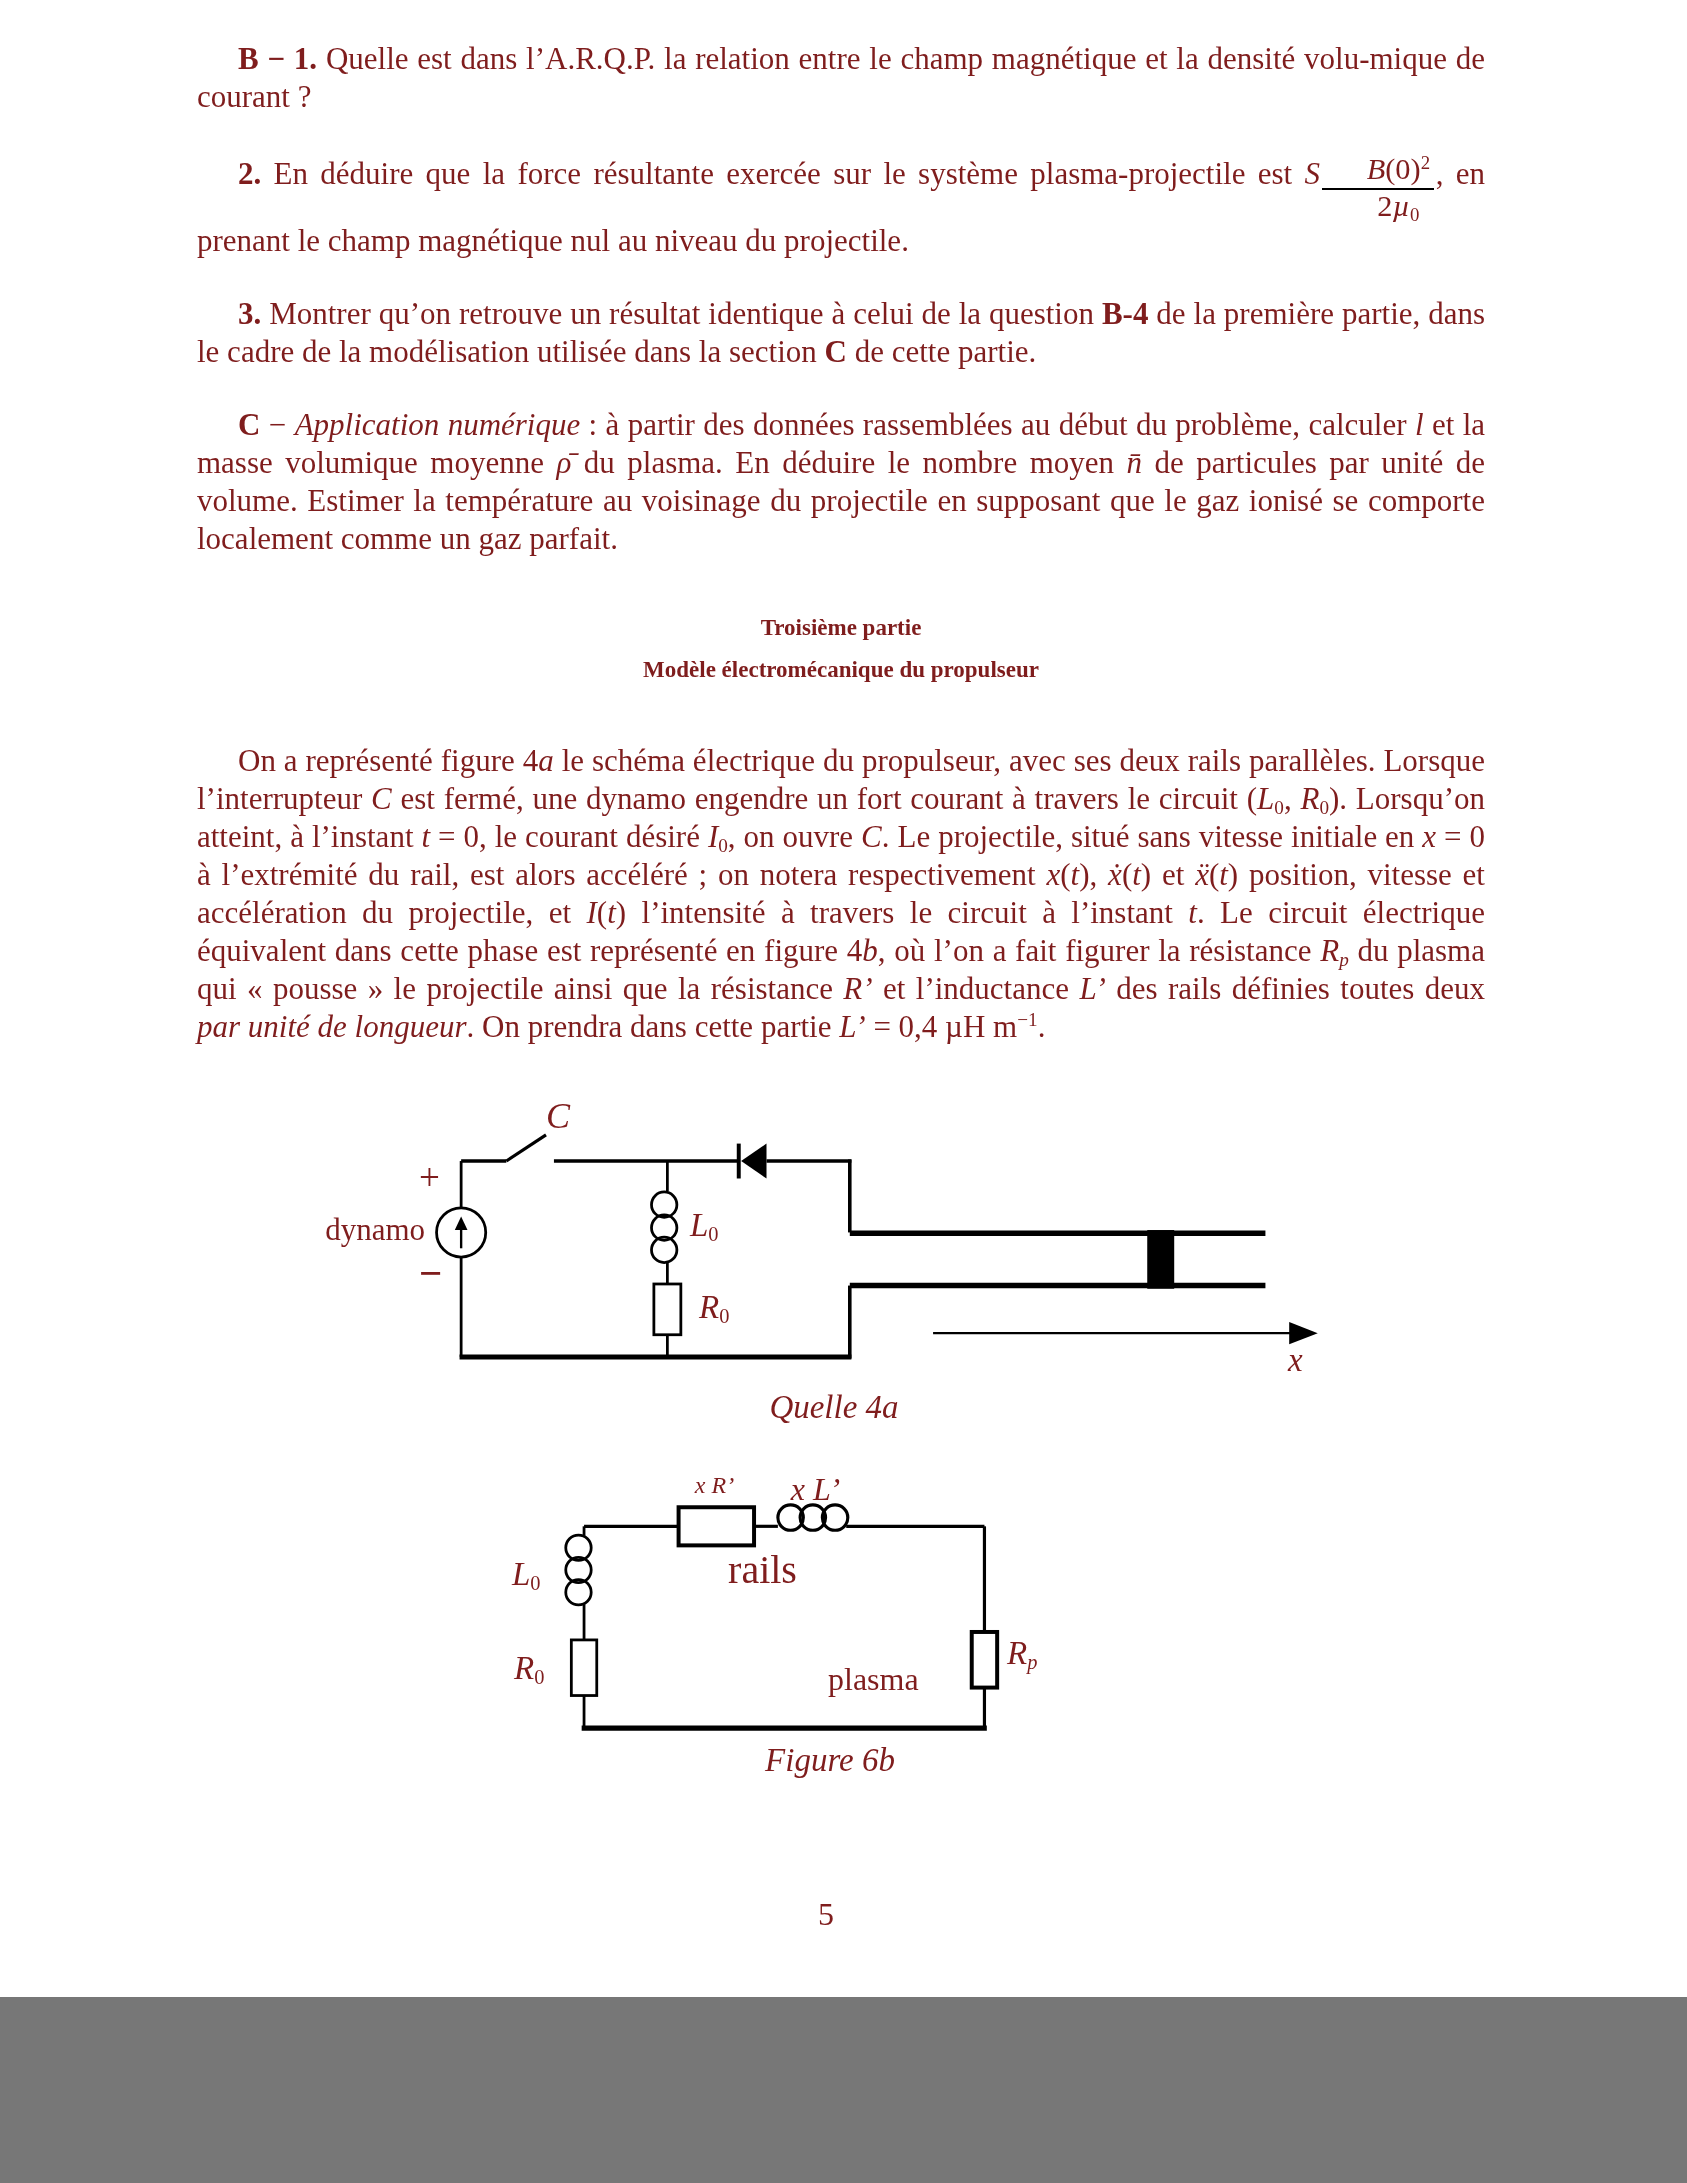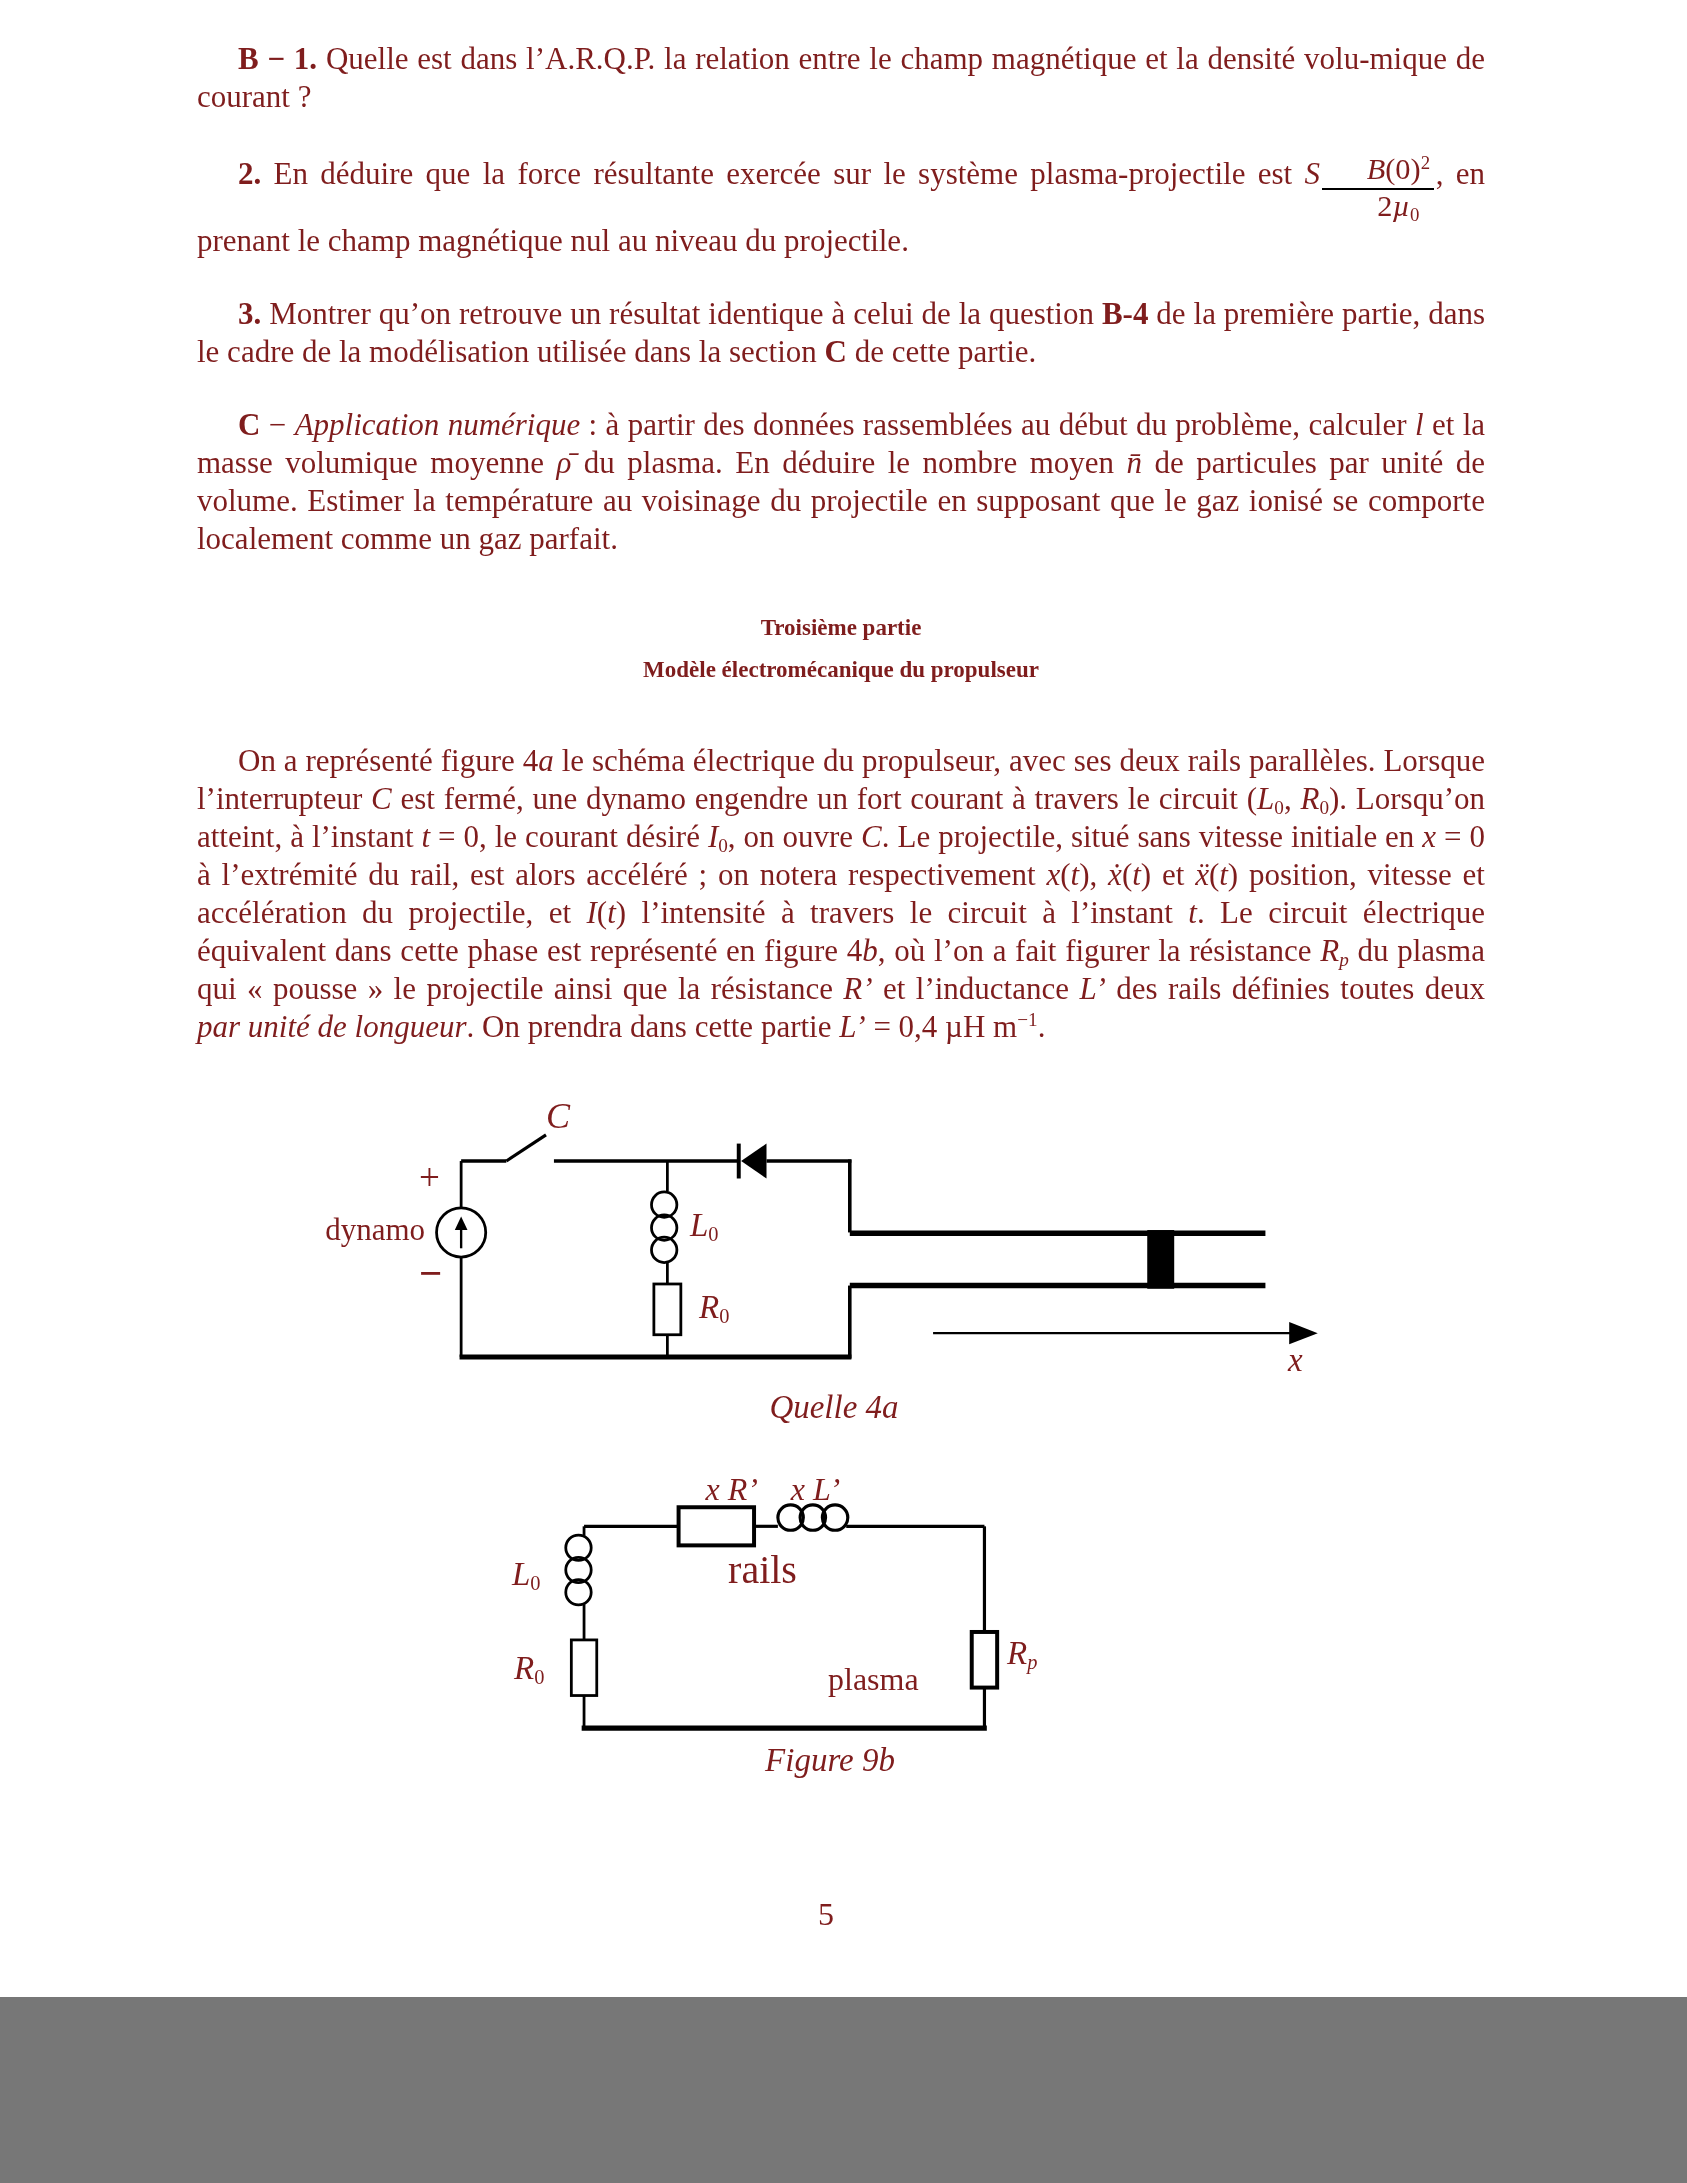--- a/index.html
+++ b/index.html
@@ -157,25 +157,25 @@
       <path d="M736 1922 V1934" stroke-width="3.5"></path>
       <circle cx="729" cy="1949" r="16" stroke-width="3.5"></circle>
       <circle cx="729" cy="1977" r="16" stroke-width="3.5"></circle>
       <circle cx="729" cy="2005" r="16" stroke-width="3.5"></circle>
       <path d="M736 2020 V2065" stroke-width="3.5"></path>
       <rect x="720" y="2065" width="32" height="70" stroke-width="3.5" fill="#fff"></rect>
       <path d="M736 2135 V2176" stroke-width="3.5"></path>
     </g>
   </svg>
 
-  <div class="figlabel ctr" style="left:671px;top:1472px;width:87px;font-size:32px;text-align:right;"><i>x R’</i></div>
+  <div class="figlabel ctr" style="left:671px;top:1472px;width:87px;font-size:24px;"><i>x R’</i></div>
   <div class="figlabel ctr" style="left:770px;top:1472px;width:91px;font-size:32px;"><i>x L’</i></div>
   <div class="figlabel ctr" style="left:711px;top:1548px;width:103px;font-size:40px;">rails</div>
   <div class="figlabel" style="left:512px;top:1556px;"><i>L</i><sub>0</sub></div>
   <div class="figlabel" style="left:514px;top:1650px;"><i>R</i><sub>0</sub></div>
   <div class="figlabel" style="left:1007px;top:1635px;"><i>R<sub>p</sub></i></div>
   <div class="figlabel" style="left:828px;top:1662px;font-size:32px;">plasma</div>
-  <div class="caption" style="left:679px;top:1742px;">Figure 9b</div>
+  <div class="caption" style="left:679px;top:1742px;">Figure 6b</div>
 
   <div class="pagenum">5</div>
 
 </div>
 
 
 </body></html>

